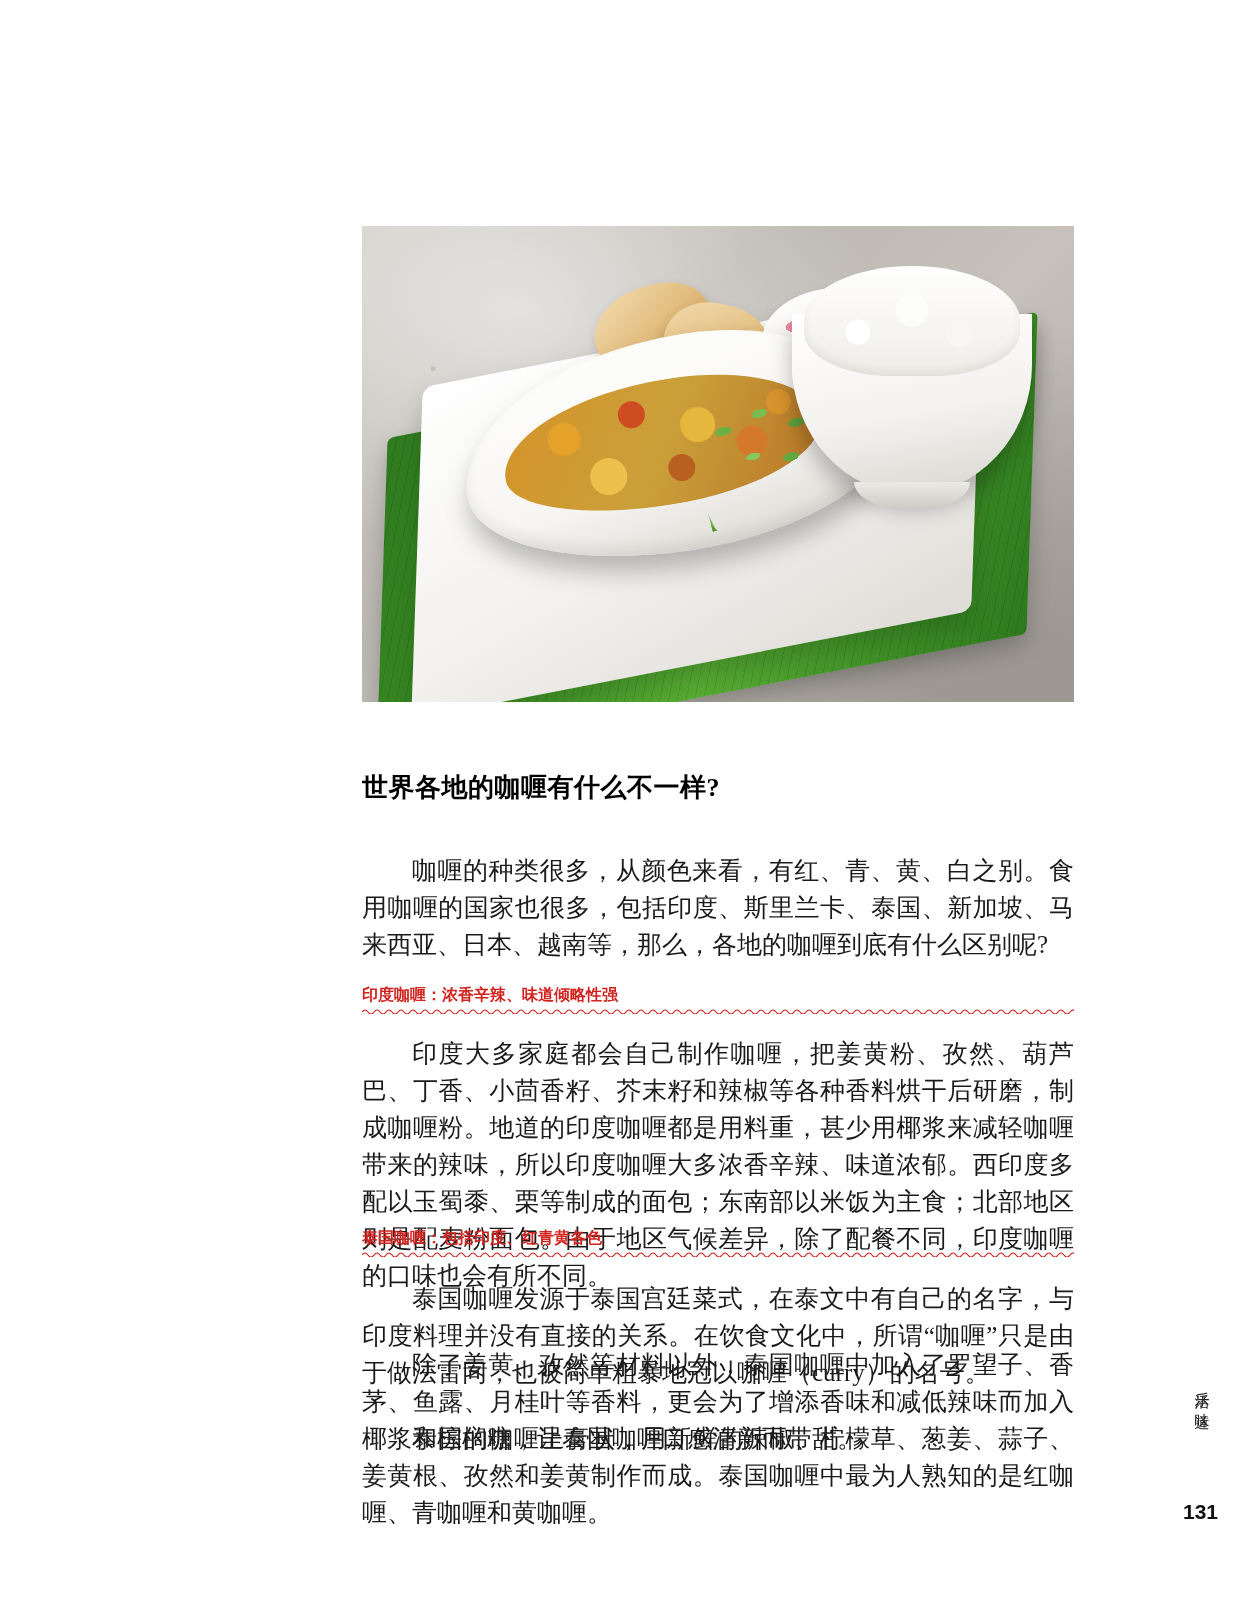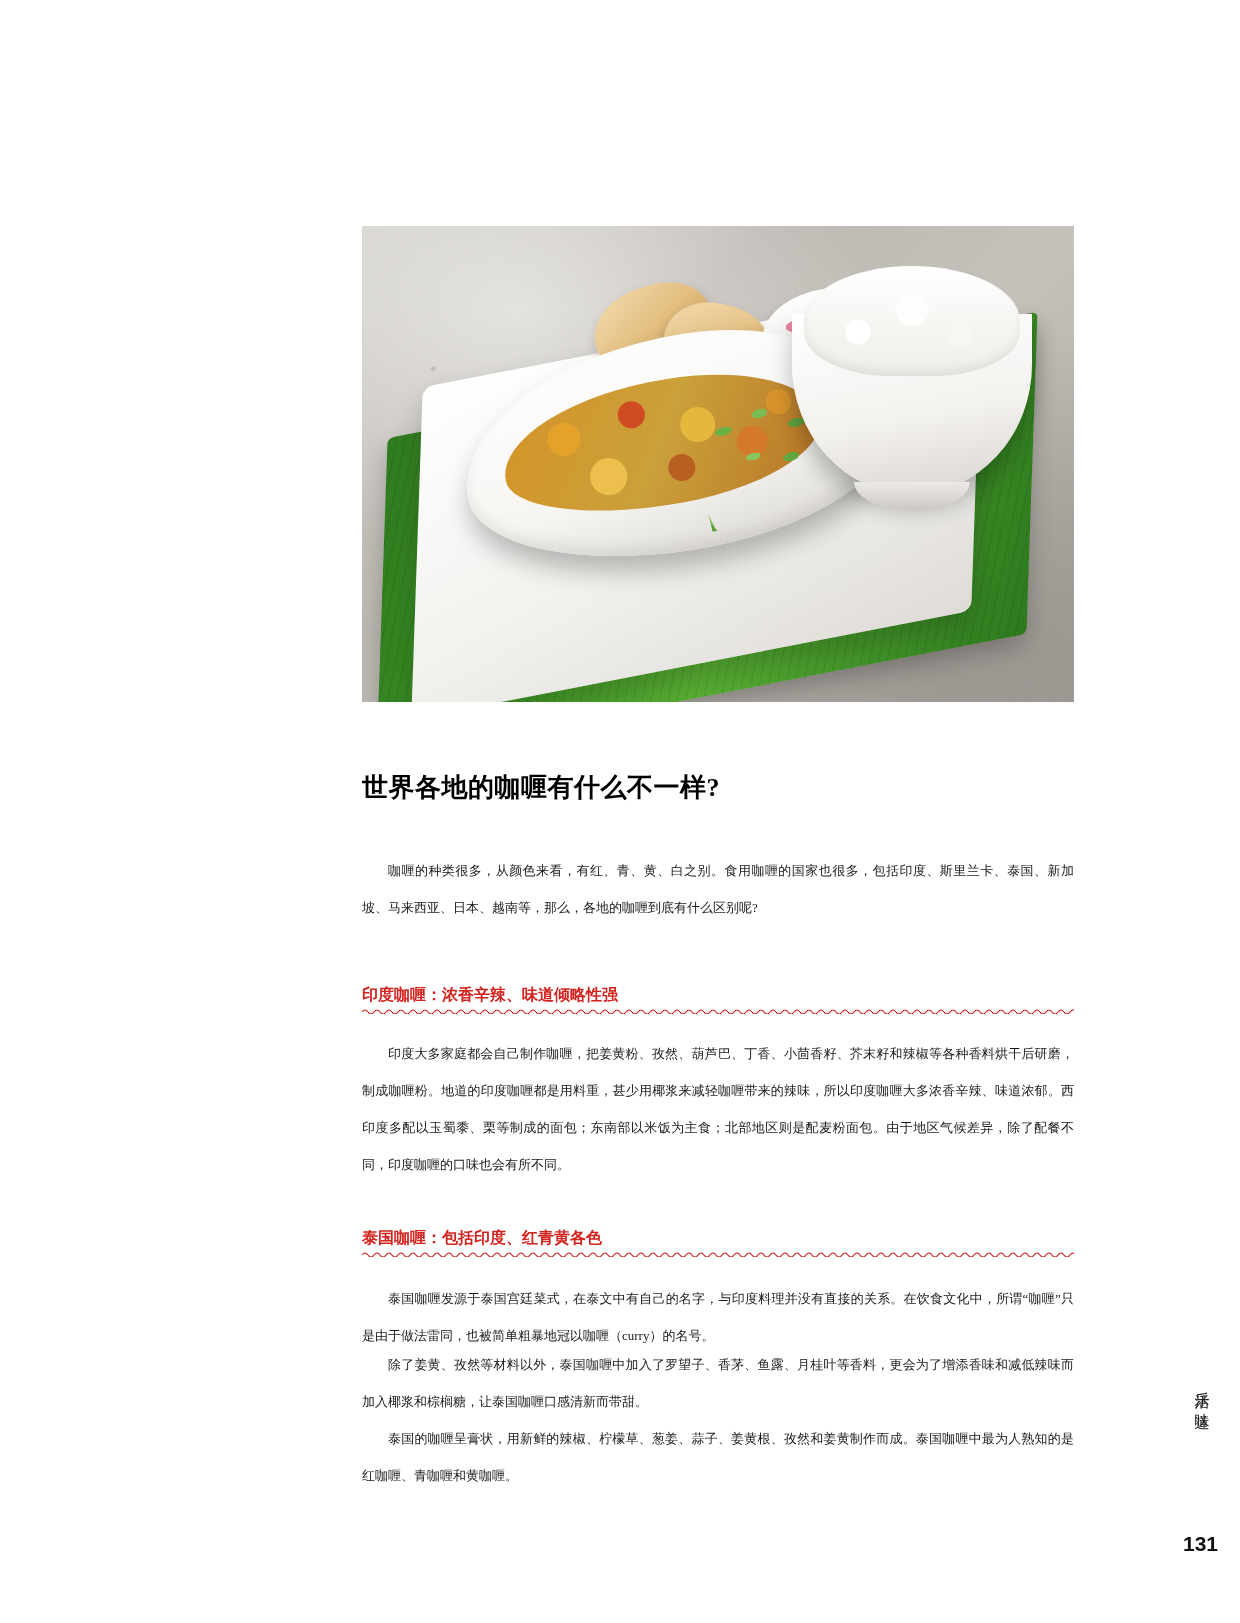--- a/index.html
+++ b/index.html
@@ -216,21 +216,21 @@
     font-weight: bold;
     font-size: 26px;
     letter-spacing: .5px;
     color: #000;
   }
 
   .para {
     position: absolute;
     left: 362px;
     width: 712px;
-    font-size: 13px;
+    font-size: 25px;
     line-height: 37px;
     text-align: justify;
     text-justify: inter-ideograph;
     color: #1a1a1a;
   }
   .para.indent { text-indent: 2em; }
 
   .sub-head {
     position: absolute;
     left: 362px;
@@ -264,21 +264,20 @@
     letter-spacing: 2px;
   }
   .page-num {
     position: absolute;
     right: 22px;
     top: 1500px;
     font-family: "Liberation Sans", sans-serif;
     font-weight: bold;
     font-size: 21px;
     color: #111;
-    margin-top: 32px;
   }
 </style>
 </head>
 <body>
 
 <div class="page">
 
   <div class="photo-wrap">
     <div class="photo">
       <div class="speckle"></div>

